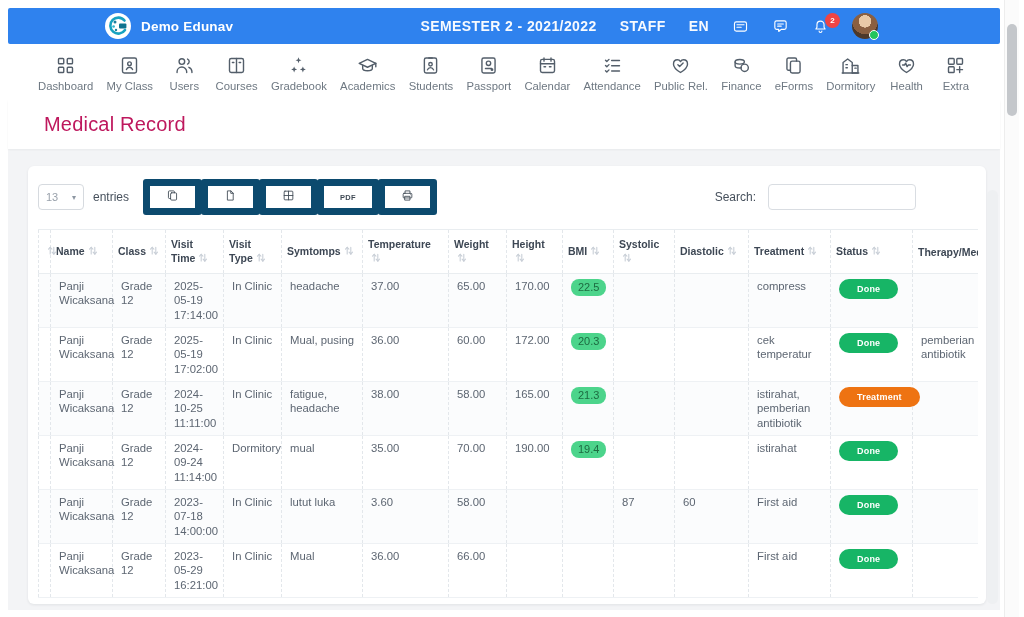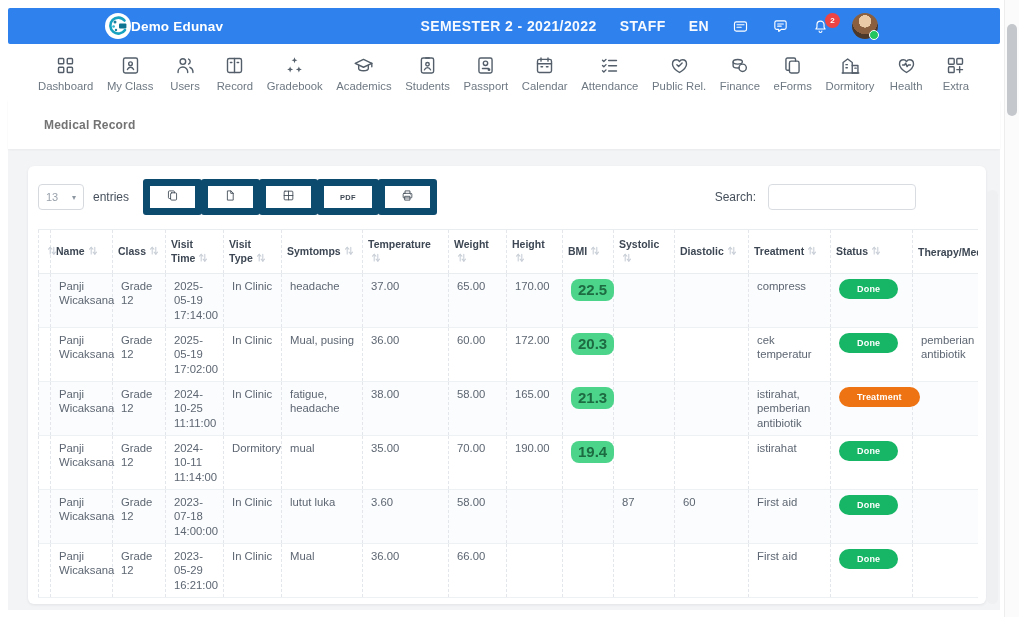--- a/index.html
+++ b/index.html
@@ -2,21 +2,21 @@
 <html><head>
 <meta charset="utf-8">
 <style>
   *{box-sizing:border-box;margin:0;padding:0}
   html,body{width:1024px;height:617px;overflow:hidden}
   body{position:relative;background:#fff;font-family:"Liberation Sans",sans-serif}
 
   
   .topbar{position:absolute;left:8px;top:8px;width:992px;height:36px;background:#2f82ee;
     border-radius:2px;display:flex;align-items:center}
-  .brand{display:flex;align-items:center;margin-left:97px}
+  .brand{display:flex;align-items:center;gap:10px;margin-left:97px}
   .logo{width:26px;height:26px;flex:0 0 auto}
   .brand-title{color:#fff;font-size:13.5px;font-weight:700;letter-spacing:.2px}
   .topbar-right{margin-left:auto;margin-right:122px;display:flex;align-items:center;gap:23px}
   .tb-text{color:rgba(255,255,255,.96);font-size:14px;font-weight:700;letter-spacing:.4px;cursor:pointer}
   .tb-icon{color:#fff;display:flex;cursor:pointer}
   .tb-icon svg{width:17px;height:17px}
   .bell-wrap{position:relative;display:flex;cursor:pointer}
   .notif-badge{position:absolute;top:-5px;right:-11px;min-width:15px;height:15px;border-radius:8px;
     background:#ef4444;color:#fff;font-size:8px;font-weight:700;display:flex;align-items:center;justify-content:center;padding:0 3px}
   .avatar{width:26px;height:26px;border-radius:50%;position:relative;cursor:pointer;
@@ -30,21 +30,21 @@
     padding:0 26px 0 30px}
   .nav-item{display:flex;flex-direction:column;align-items:center;gap:4px;cursor:pointer;min-width:36px}
   .nav-item .icn{color:#535e6a;display:flex}
   .nav-item .icn svg{width:21px;height:21px}
   .nav-label{font-size:11.3px;color:#6e7882;white-space:nowrap}
 
   
   .content{position:absolute;left:8px;top:100px;width:992px;height:510px;background:#f3f4f6}
   .title-band{height:49px;background:#fff;box-shadow:0 1px 2px rgba(25,35,45,.05);
     display:flex;align-items:center;padding-left:36px}
-  .page-title{font-size:12px;font-weight:700;color:#737373;letter-spacing:.2px}
+  .page-title{font-size:20px;font-weight:400;color:#be185d;letter-spacing:.2px}
 
   .card{position:absolute;left:20px;top:66px;width:958px;height:438px;background:#fff;border-radius:6px;
     box-shadow:0 1px 3px rgba(18,28,40,.08);overflow:hidden}
 
   .controls{display:flex;align-items:center;padding:13px 12px 9px 10px}
   .page-select{width:46px;height:26px;border:1px solid #d6dadf;border-radius:4px;background:#fff;
     display:flex;align-items:center;justify-content:space-between;padding:0 7px;cursor:pointer}
   .page-select .val{font-size:11px;color:#99a1ab}
   .page-select .caret{font-size:8px;color:#8d97a2}
   .entries-label{margin-left:9px;font-size:12px;color:#46505c}
@@ -62,21 +62,21 @@
   .table-clip{margin:5px 8px 0 10px;height:calc(100% - 60px);overflow:hidden}
   table{width:994px;border-collapse:collapse;table-layout:fixed}
   th,td{border-right:1px dashed #e3e7eb}
   th:first-child,td:first-child{border-left:1px dashed #e3e7eb}
   thead th{border-top:1px solid #e9edf0;border-bottom:1px solid #e9edf0;background:#fff;
     padding:7px 5px;font-size:10.5px;font-weight:700;color:#3d4754;text-align:left;vertical-align:middle;line-height:1.35}
   .sort{margin-left:3px;display:inline-block;vertical-align:-1px}
   tbody tr{height:54px;border-bottom:1px solid #eef1f4}
   tbody tr:nth-child(odd){background:#fbfcfd}
   tbody td{padding:5px 5px 5px 8px;font-size:11.3px;color:#5d6672;vertical-align:top;line-height:1.25}
-  .bmi-pill{display:inline-block;color:#1d6b41;font-size:15px;font-weight:700;padding:1.5px 7px;border-radius:8px}
+  .bmi-pill{display:inline-block;color:#1d6b41;font-size:11px;font-weight:400;padding:1.5px 7px;border-radius:8px}
   .status-badge{display:inline-block;border:none;color:#fff;font-size:9px;font-weight:700;letter-spacing:.2px;
     padding:5px 18px;border-radius:11px;cursor:pointer;font-family:inherit;white-space:nowrap}
 
   
   .inner-scrollbar{position:absolute;right:26px;top:190px;width:11px;height:414px;background:#eef0f2;border-radius:6px}
   .win-scroll-track{position:absolute;right:5px;top:0;width:15px;height:617px;background:#fbfbfb;border-left:1px solid #ededed}
   .win-scroll-thumb{position:absolute;right:7px;top:24px;width:10px;height:92px;background:#c4c7cb;border-radius:5px;cursor:pointer}
 </style>
 </head>
 <body>
@@ -161,21 +161,21 @@
     </div>
     <div class="nav-item">
       <span class="icn">
         <svg viewBox="0 0 24 24" fill="none" stroke="currentColor" stroke-width="1.6" stroke-linecap="round" stroke-linejoin="round">
           <rect x="4" y="4" width="16" height="16" rx="2"></rect>
           <path d="M12 4v16"></path>
           <path d="M7.3 8.5h1.7"></path>
           <path d="M15 8.5h1.7"></path>
         </svg>
       </span>
-      <span class="nav-label">Record</span>
+      <span class="nav-label">Courses</span>
     </div>
     <div class="nav-item">
       <span class="icn">
         <svg viewBox="0 0 24 24">
           <g fill="currentColor">
             <path d="M12 2.6l.95 2.45L15.4 6l-2.45.95L12 9.4l-.95-2.45L8.6 6l2.45-.95z"></path>
             <path d="M7 13.1l.95 2.45 2.45.95-2.45.95L7 19.9l-.95-2.45-2.45-.95 2.45-.95z"></path>
             <path d="M17 13.1l.95 2.45 2.45.95-2.45.95L17 19.9l-.95-2.45-2.45-.95 2.45-.95z"></path>
           </g>
         </svg>
@@ -539,21 +539,21 @@
               <td></td>
               <td></td>
               <td>istirahat, pemberian antibiotik</td>
               <td><button class="status-badge" style="background:#ee7312">Treatment</button></td>
               <td></td>
             </tr>
             <tr>
               <td class="ctrl-cell"></td>
               <td>Panji Wicaksana</td>
               <td>Grade 12</td>
-              <td>2024-10-11 11:14:00</td>
+              <td>2024-09-24 11:14:00</td>
               <td>Dormitory</td>
               <td>mual</td>
               <td>35.00</td>
               <td>70.00</td>
               <td>190.00</td>
               <td><span class="bmi-pill" style="background:#4cd48b">19.4</span></td>
               <td></td>
               <td></td>
               <td>istirahat</td>
               <td><button class="status-badge" style="background:#17b566">Done</button></td>

